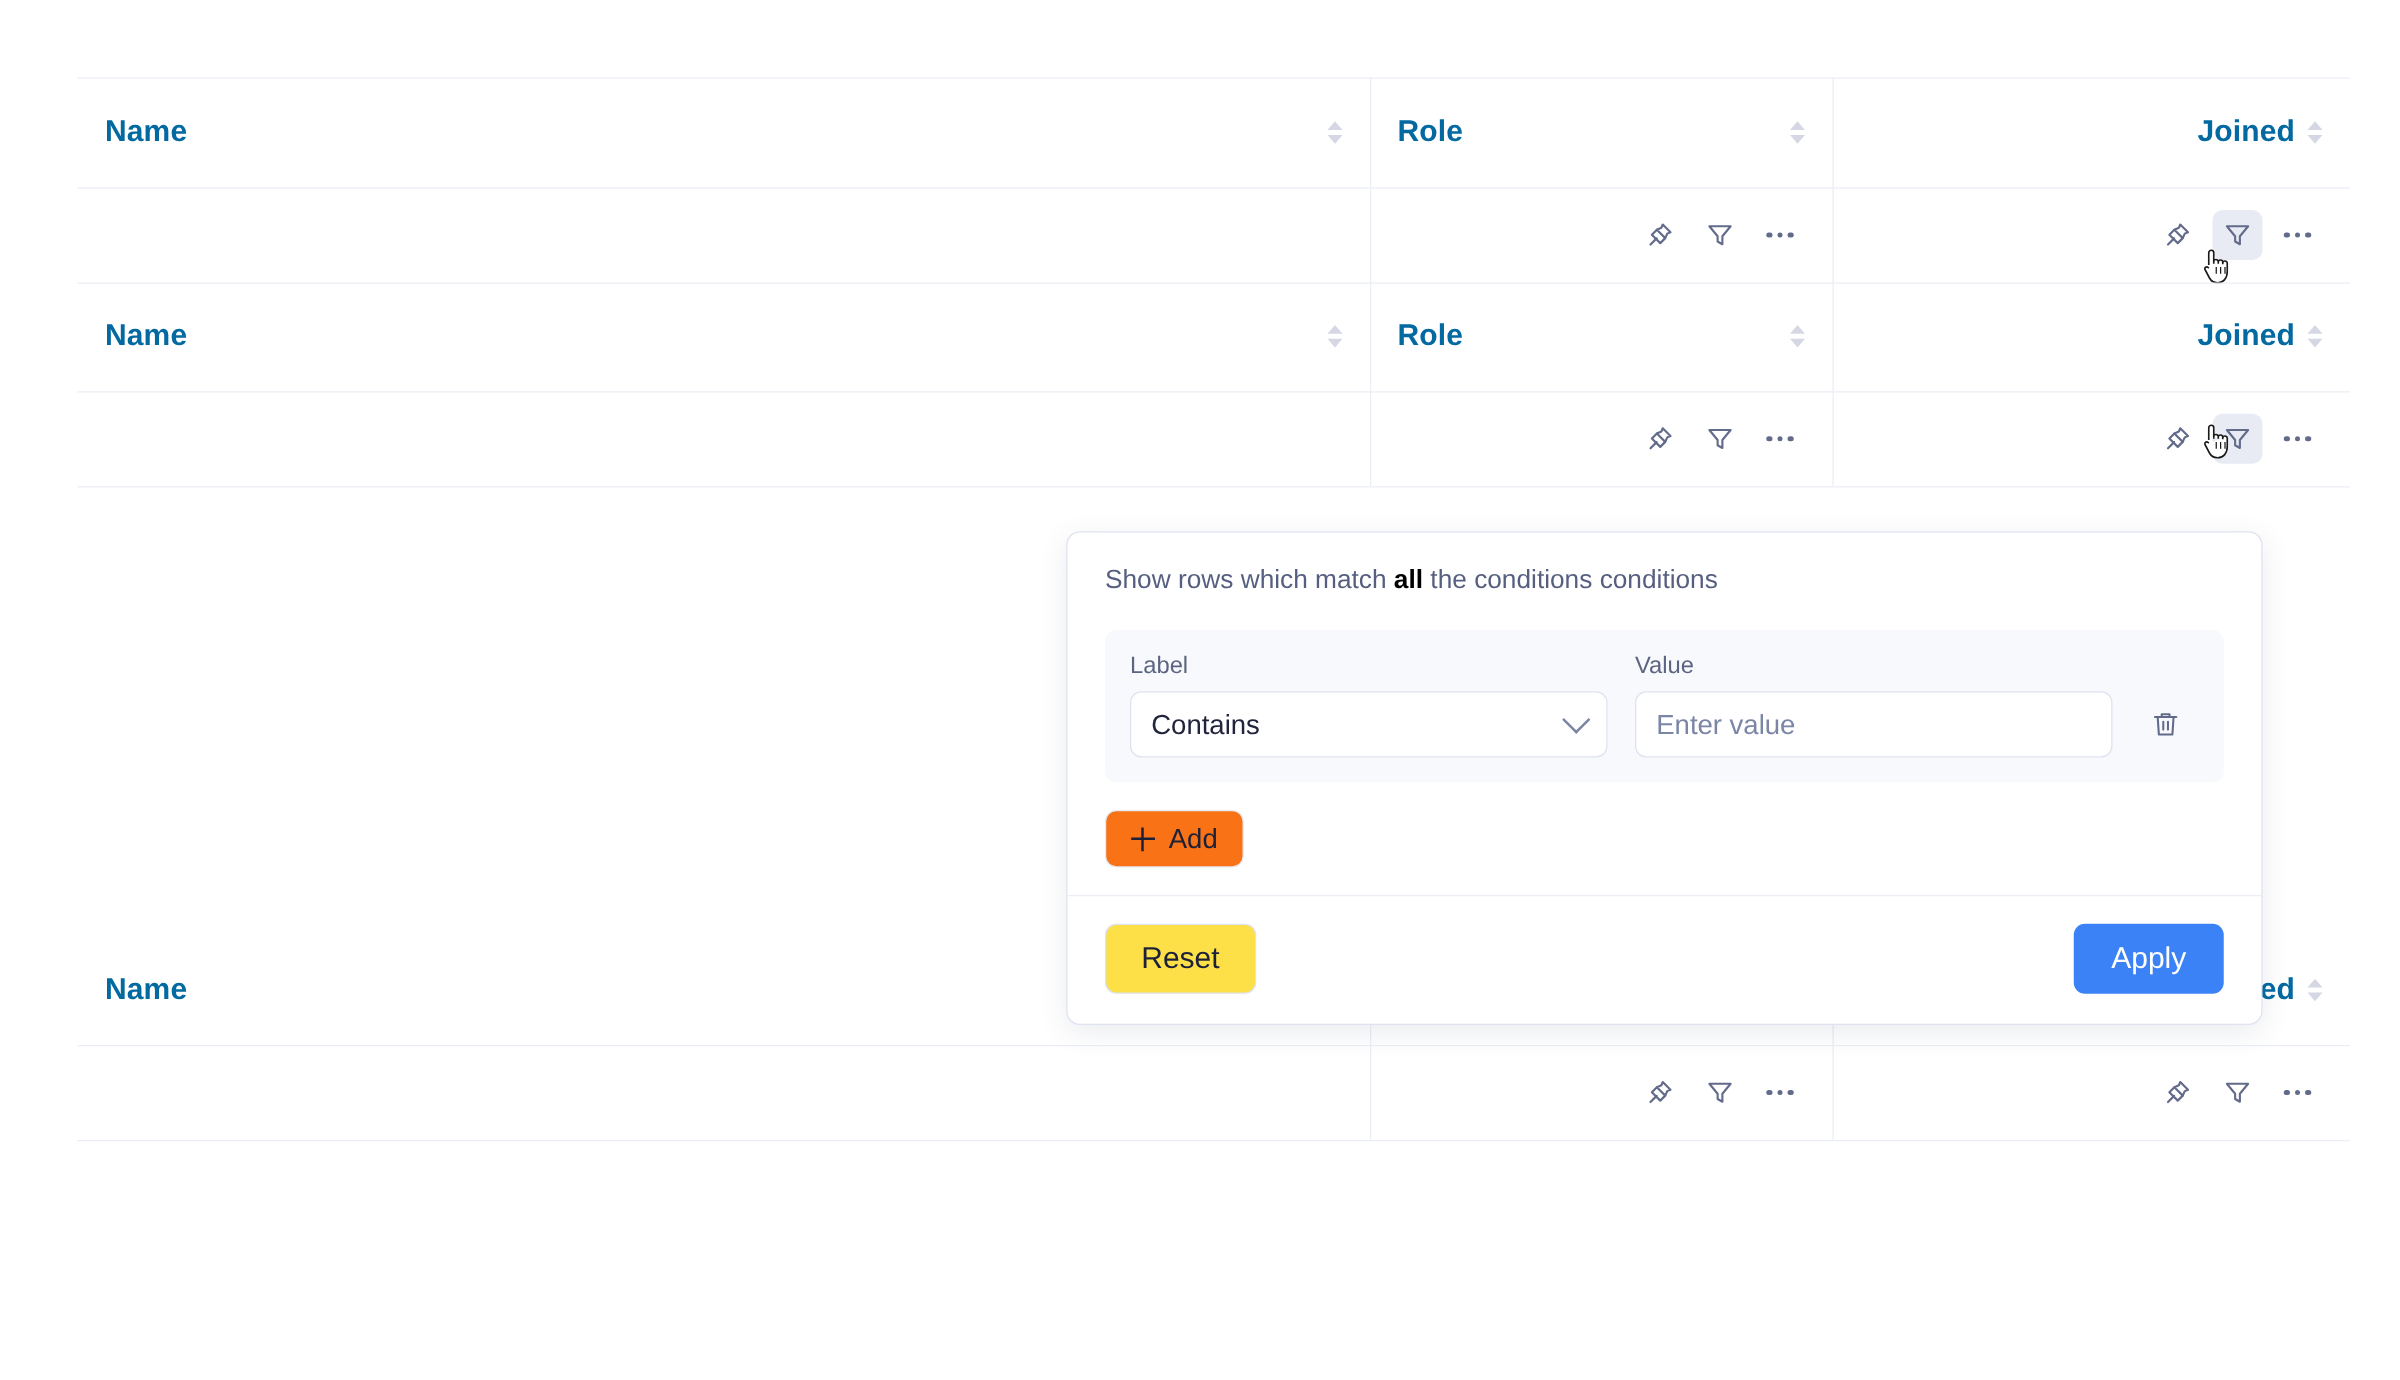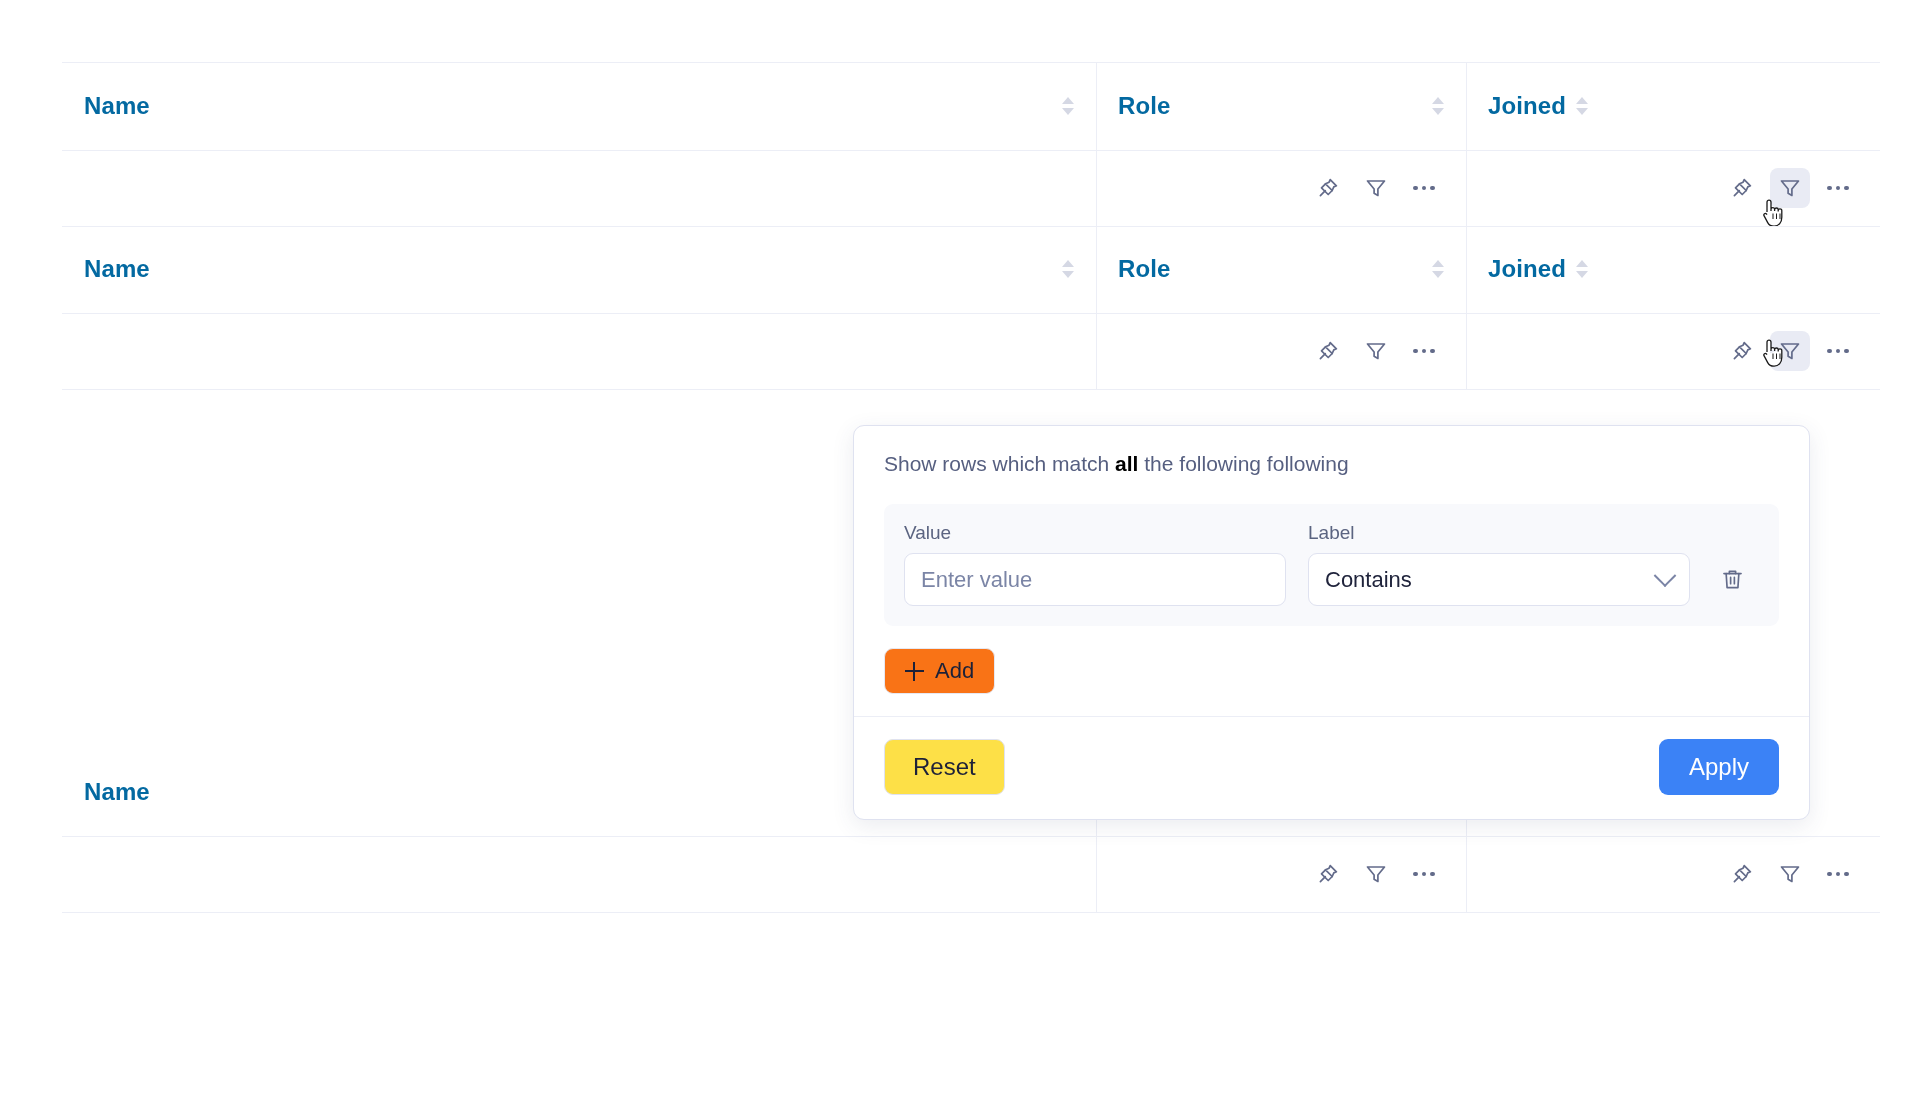--- a/index.html
+++ b/index.html
@@ -53,21 +53,21 @@
     white-space: nowrap;
   }
 
   .hdr-inner {
     display: flex;
     align-items: center;
     width: 100%;
     justify-content: space-between;
     gap: 10px;
   }
-  .hdr-inner.right { justify-content: flex-start; }
+  .hdr-inner.right { justify-content: flex-end; }
 
   .sort-ico {
     flex: none;
     width: 12px; height: 24px;
     position: relative;
   }
   .sort-ico::before, .sort-ico::after {
     content: "";
     position: absolute;
     left: 0;
@@ -490,34 +490,34 @@
           </span>
         </div>
       </div>
     </div>
 
     <div class="rowline" style="top:164px;"></div>
   </div>
 
   <div class="popup">
     <div class="popup-body">
-      <div class="popup-title"><span>Show rows which match </span><b>all</b><span> the following following</span></div>
+      <div class="popup-title"><span>Show rows which match </span><b>all</b><span> the conditions conditions</span></div>
 
       <div class="cond-panel">
-        <div class="fld">
-          <span class="fld-label">Value</span>
-          <input class="text-input" type="text" placeholder="Enter value" style="">
-        </div>
-
         <div class="fld">
           <span class="fld-label">Label</span>
           <div class="select-box">
             <span>Contains</span>
             <span class="chev"></span>
           </div>
+        </div>
+
+        <div class="fld">
+          <span class="fld-label">Value</span>
+          <input class="text-input" type="text" placeholder="Enter value" style="">
         </div>
 
         <div class="trash-btn">
           <svg width="25" height="25" viewBox="0 0 24 24" fill="none" stroke="currentColor" stroke-width="1.6" stroke-linecap="round" stroke-linejoin="round">
               <path d="M3.8 6.3h16.4"></path>
               <path d="M9 6.3V4.2h6v2.1"></path>
               <path d="M5.9 6.3l.9 13.5h10.4l.9-13.5"></path>
               <path d="M10.2 10v6M13.8 10v6"></path>
             </svg>
         </div>

